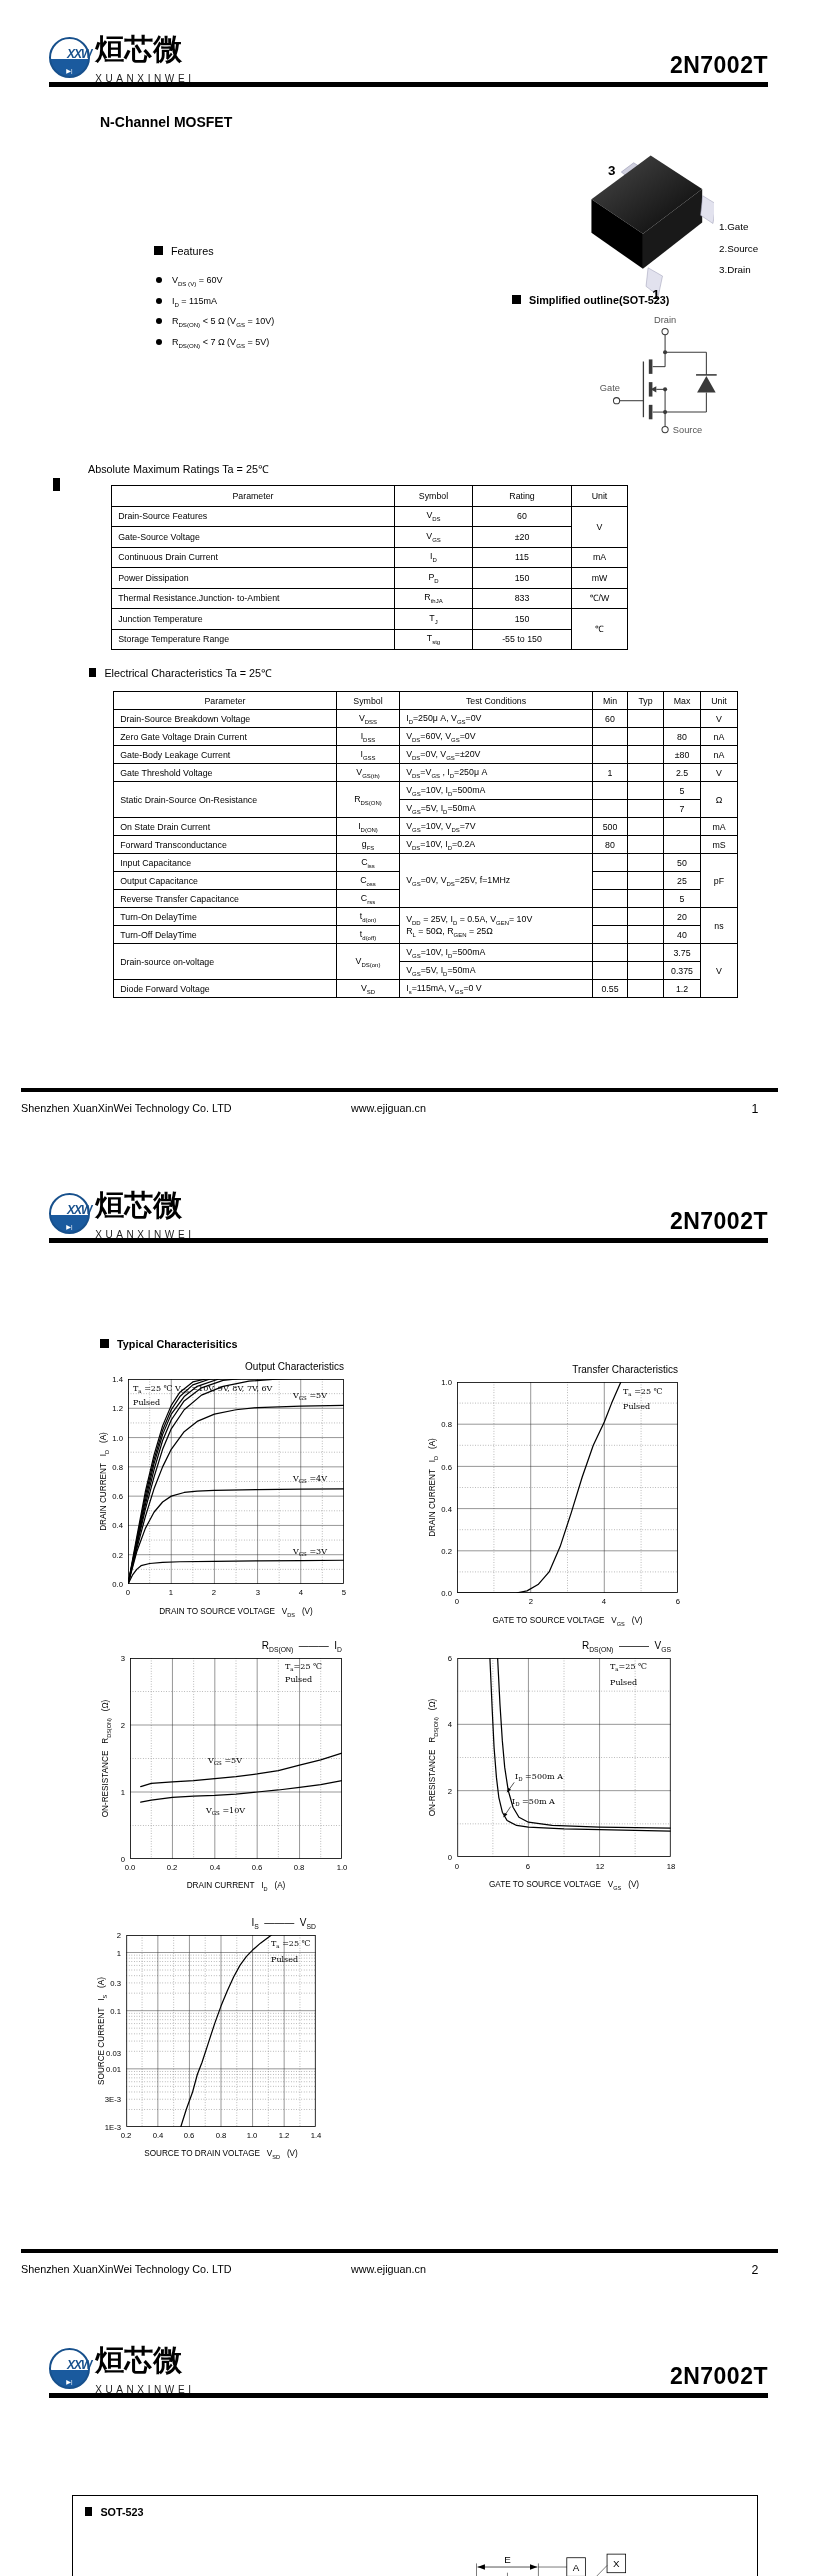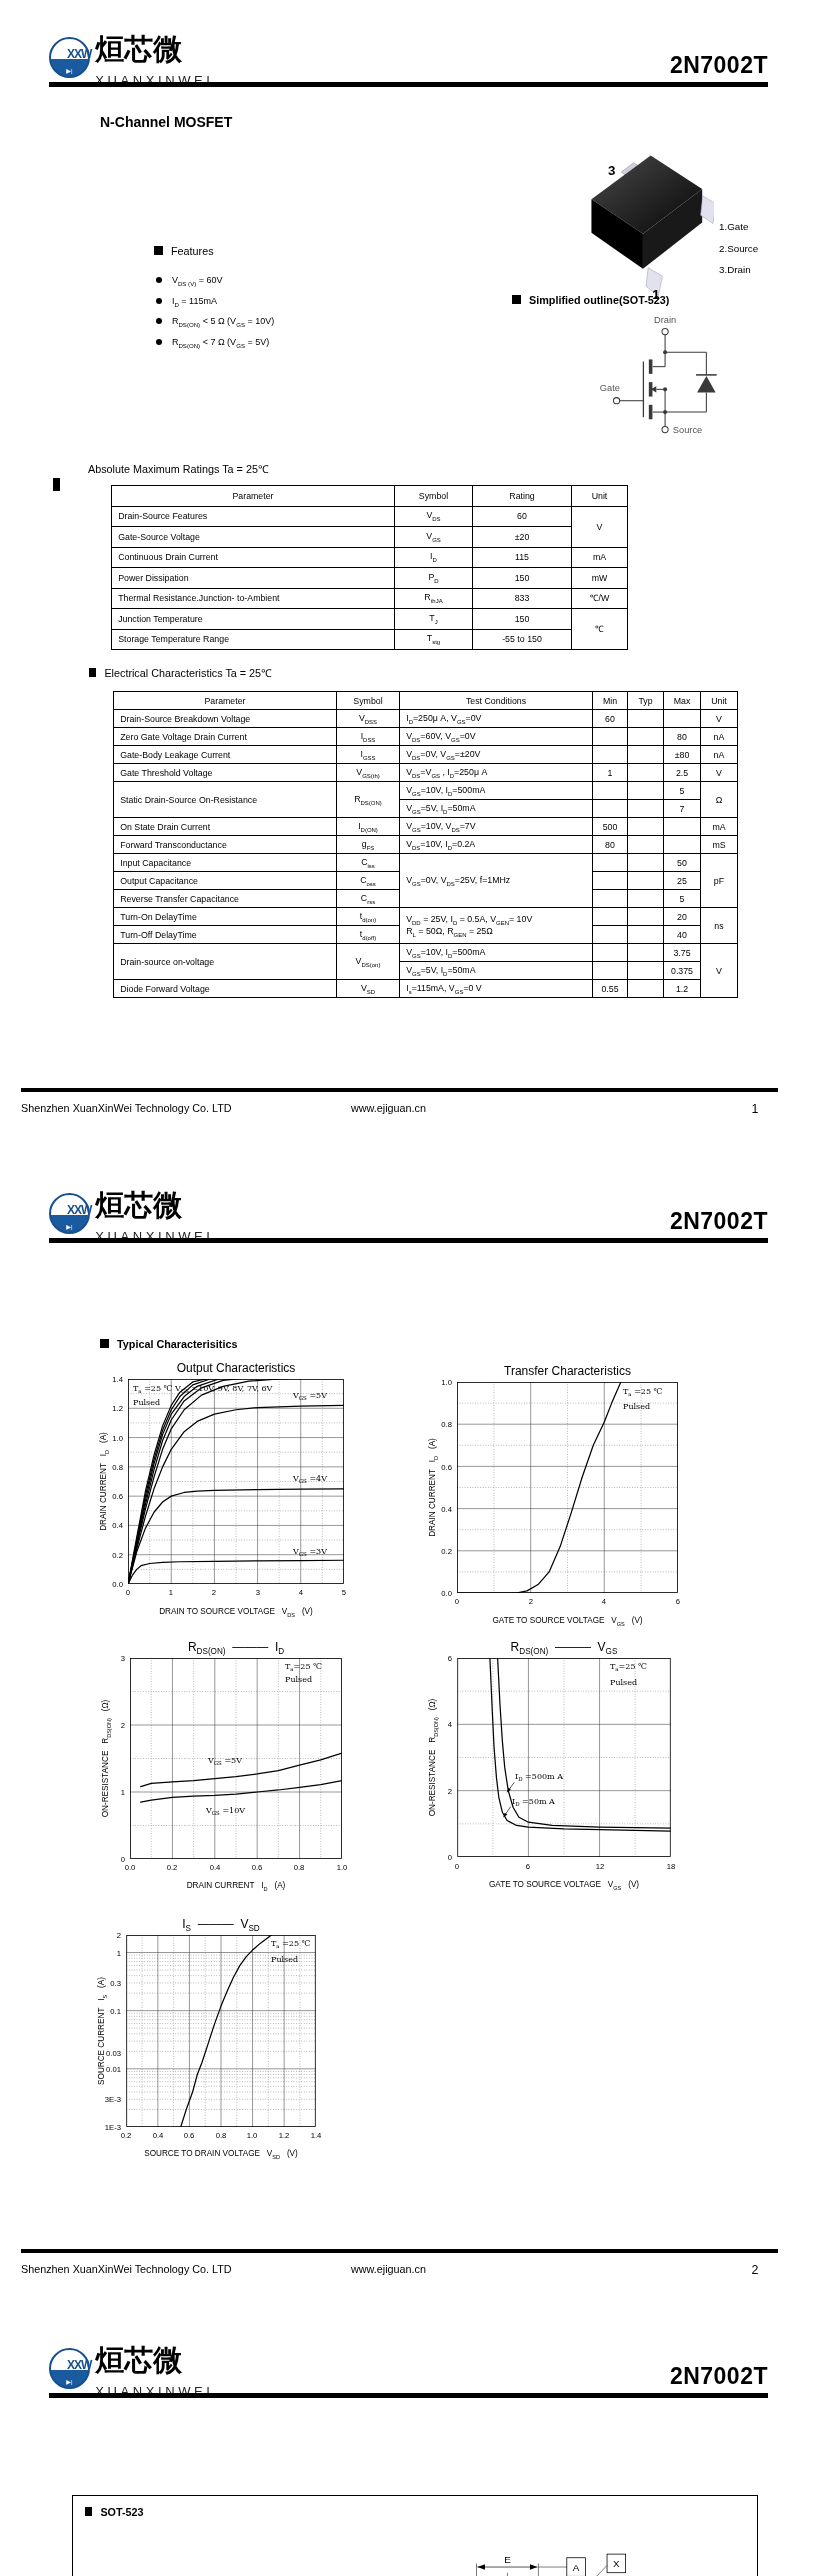--- a/index.html
+++ b/index.html
@@ -7,25 +7,25 @@
        font-family:"Liberation Sans",sans-serif;overflow:hidden;}
   .abs{position:absolute;}
   
   .hdr{position:absolute;left:49px;width:719px;height:47px;}
   .hdr-bar{position:absolute;left:0;right:0;bottom:0;height:5.2px;background:#000;}
   .part-no{position:absolute;right:0;bottom:8.2px;font-size:23px;font-weight:bold;letter-spacing:0.5px;}
   .logo{position:absolute;left:0;top:-3.1px;display:flex;align-items:flex-start;}
   .logo-circle{width:37px;height:37px;border-radius:50%;border:2.6px solid #17508c;
     background:linear-gradient(180deg,#ffffff 54%,#1a5a9e 54%);position:relative;flex:none;}
   .logo-xxw{position:absolute;top:8.2px;left:0;right:0;text-align:center;font-size:12px;
-    font-weight:bold;color:#17508c;letter-spacing:-1px;margin-left:16px;}
+    font-weight:bold;font-style:italic;color:#17508c;letter-spacing:-1px;margin-left:16px;}
   .logo-diode{position:absolute;bottom:2.1px;left:0;right:0;text-align:center;color:#fff;font-size:6.2px;line-height:1;}
   .logo-txt{margin-left:5.2px;}
   .logo-cn{font-size:29px;font-weight:bold;line-height:1.0;font-family:Liberation Mono, monospace;}
-  .logo-en{font-size:13px;letter-spacing:3.6px;color:#222;margin-top:7px;}
+  .logo-en{font-size:10px;letter-spacing:3.6px;color:#222;margin-top:7px;}
   
   .ftr{position:absolute;left:21px;width:757px;}
   .ftr-bar{height:4.1px;background:#000;}
   .ftr-row{position:relative;margin-top:10.3px;font-size:10.8px;}
   .ftr-site{position:absolute;left:330px;top:0;}
   .ftr-pg{position:absolute;right:19.6px;top:0;font-size:12.4px;}
   
   .sec{position:absolute;font-size:10.8px;white-space:nowrap;}
   .b{font-weight:bold;}
   .sec-sq{display:inline-block;width:7.7px;height:7.7px;background:#000;margin-right:5.2px;}
@@ -34,21 +34,21 @@
   sub{font-size:68%;}
   
   .dtable{border-collapse:collapse;background:#fff;border:1.5px solid #000;table-layout:fixed;}
   .dtable td,.dtable th{border:1px solid #000;text-align:center;vertical-align:middle;
     font-size:8.8px;font-weight:normal;padding:0.5px 3.1px;}
   .dtable td.pl{text-align:left;padding-left:6.2px;}
   .abs-t td{height:18.5px;}
   .elec-t td{height:16px;}
   
   .chart{position:absolute;}
-  .chart-title{position:absolute;top:0;text-align:center;font-size:12px;white-space:nowrap;}
+  .chart-title{position:absolute;top:0;text-align:right;font-size:10px;white-space:nowrap;}
   .plot{position:absolute;background:#fff;}
   .axis-x{position:absolute;text-align:center;font-size:8.2px;white-space:nowrap;}
   .axis-y{position:absolute;font-size:8.2px;text-align:center;transform:rotate(-90deg);
     transform-origin:0 0;white-space:nowrap;}
   .tick{position:absolute;font-size:7.7px;white-space:nowrap;}
   .tx{transform:translate(-50%,0);}
   .ty{transform:translate(-100%,-50%);}
   .ann{position:absolute;font-family:"DejaVu Serif",serif;font-size:8px;white-space:nowrap;
     transform:translate(0,-50%);}
   .gdot{stroke:#555;stroke-width:1;stroke-dasharray:1.5 3.5;}

